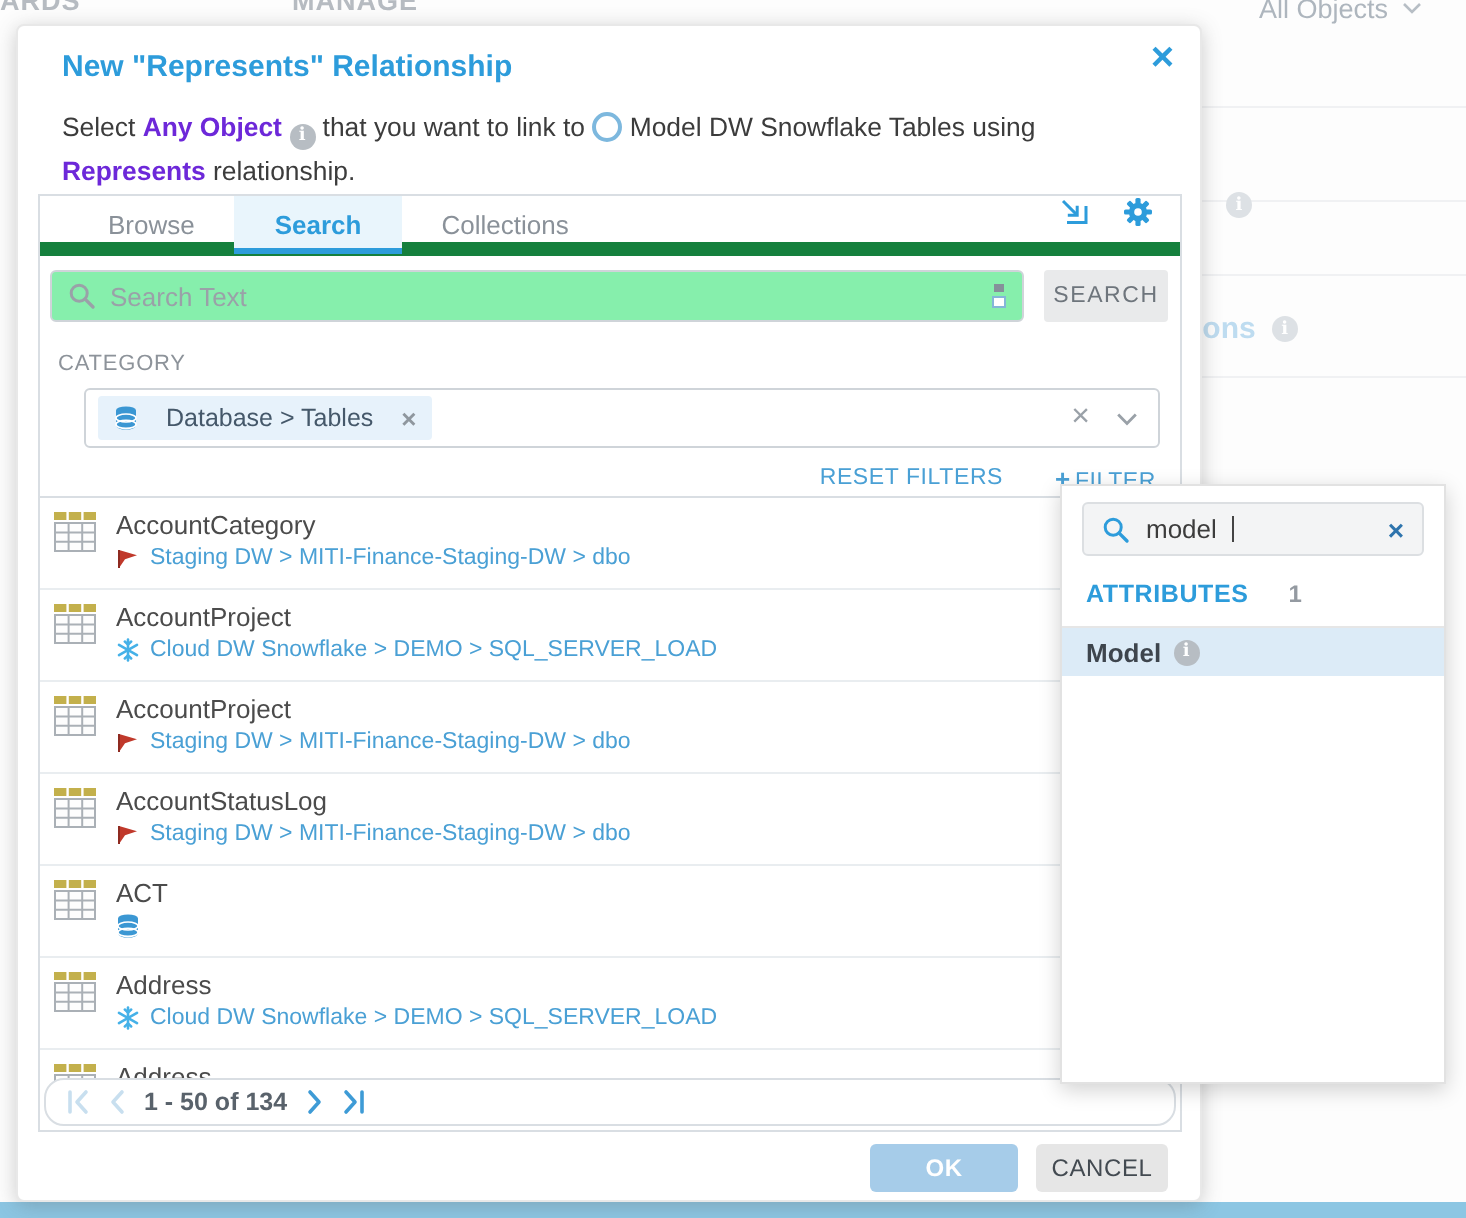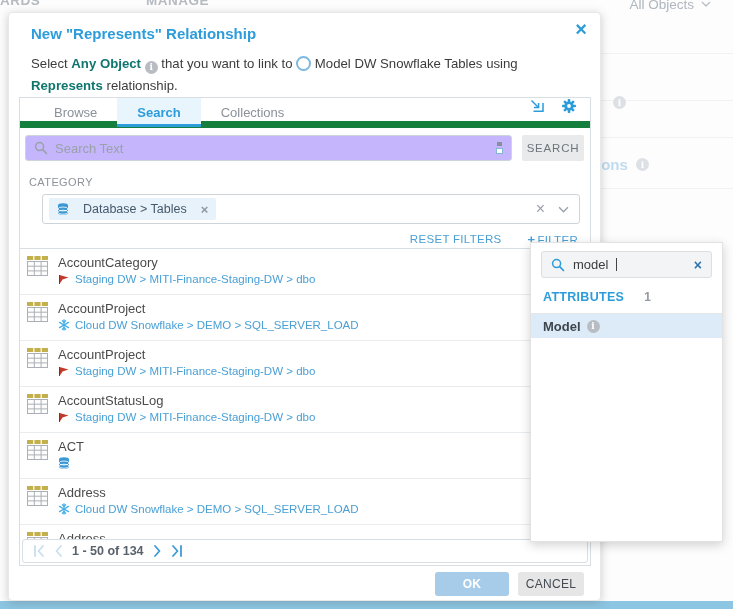--- a/index.html
+++ b/index.html
@@ -21,33 +21,33 @@
   .info { display:inline-flex; width:13px; height:13px; border-radius:50%; background:#b7bdc3; color:#fff;
           font-size:9px; font-weight:700; align-items:center; justify-content:center;
           font-family:"DejaVu Serif",serif; vertical-align:-2px; }
   .info.faint { background:#dde1e5; }
   
   .modal { position:absolute; left:8px; top:12px; width:593px; height:589px; background:#fff;
            border:1px solid #e8e8e8; border-radius:4px; box-shadow:0 2px 10px rgba(90,90,90,.30); z-index:10; }
   .m-title { position:absolute; left:22px; top:12px; font-size:15px; font-weight:700; color:#2d9cdb; }
   .m-close { position:absolute; right:13px; top:6px; font-size:20px; font-weight:700; color:#2d9cdb; cursor:pointer; line-height:20px;}
   .m-intro { position:absolute; left:22px; top:40px; width:555px; font-size:13.2px; color:#3c3c3c; line-height:1.7; }
-  .m-intro b { color:#0f766e; }
+  .m-intro b { color:#6d28d9; }
   .circ { display:inline-block; width:15px; height:15px; border:2px solid #7db8de; border-radius:50%;
           vertical-align:-3px; background:#fff; }
   
   .panel { position:absolute; left:10px; top:84px; width:572px; height:469px; border:1px solid #d9dee3; background:#fff; }
   .tabs { height:30px; border-bottom:7px solid #15803d; display:flex; padding-left:14px; align-items:flex-start; }
   .tab { padding:0 20px; font-size:13px; line-height:29px; color:#8a9199; cursor:pointer; }
   .tab.active { color:#2d9cdb; font-weight:700; background:#e9f5fc; box-shadow:inset 0 -3px 0 #2d9cdb; }
   .tab-icons { margin-left:auto; display:flex; gap:16px; align-items:center; padding-right:13px; }
   .tab-icons svg { display:block; cursor:pointer; }
   .searchrow { display:flex; padding:7px 6px 7px 5px; gap:10px; }
   .sfield { flex:1; height:26px; border:1px solid #cfd4d9; border-radius:3px; display:flex; align-items:center;
-            padding:0 8px; gap:7px; background:#c4b5fd; }
+            padding:0 8px; gap:7px; background:#86efac; }
   .sfield input { flex:1; border:none; outline:none; font-size:13px; color:#555; background:transparent;
                   font-family:inherit; }
   .sfield input::placeholder { color:#9aa1a8; }
   .mini { display:flex; flex-direction:column; align-items:center; gap:2px; }
   .mini .sq1 { width:5px; height:4px; background:#85909a; }
   .mini .sq2 { width:7px; height:6px; border:1px solid #84b6d8; background:#fff; }
   .sbtn { width:62px; height:26px; background:#e9eaeb; border:none; border-radius:2px; color:#6e757c;
           font-size:11.5px; letter-spacing:.8px; cursor:pointer; font-family:inherit; }
   .catlabel { margin:8px 0 0 9px; font-size:11px; color:#8d939a; letter-spacing:.4px; }
   .catbox { margin:6px 10px 0 22px; height:30px; border:1px solid #cfd4d9; border-radius:3px;
@@ -64,21 +64,21 @@
   
   .list { border-top:1px solid #d9dee3; }
   .row { height:46px; border-bottom:1px solid #e9edf0; display:flex; padding-left:7px; cursor:pointer; }
   .row.partial { height:20px; overflow:hidden; border-bottom:none; }
   .row .ic { width:31px; padding-top:7px; }
   .row .tx { padding-top:6px; }
   .rname { font-size:13px; color:#4b4b4b; margin-bottom:3px; }
   .rpath { font-size:11.5px; color:#4aa0d5; display:flex; gap:5px; align-items:center; }
   
   .pager { position:absolute; left:2px; right:2px; bottom:2px; height:24px; background:#fff;
-           border:1px solid #d9dee3; border-radius:3px; display:flex; align-items:center; gap:9px;
+           border:1px solid #d9dee3; border-radius:10px; display:flex; align-items:center; gap:9px;
            padding:0 10px; font-size:12.5px; font-weight:600; color:#59626b; }
   .pager svg { display:block; cursor:pointer; }
   
   .btn { position:absolute; height:24px; border:none; border-radius:3px; font-size:12px;
          letter-spacing:.3px; cursor:pointer; font-family:inherit; }
   .btn-ok { right:91px; bottom:4px; width:74px; background:#a6cce9; color:#fff; font-weight:700; }
   .btn-cancel { right:16px; bottom:4px; width:66px; background:#e6e6e6; color:#434a51; }
   
   .popup { position:absolute; left:530px; top:242px; width:193px; height:300px; background:#fff;
            border:1px solid #e2e2e2; box-shadow:0 3px 10px rgba(0,0,0,.18); z-index:30; }

